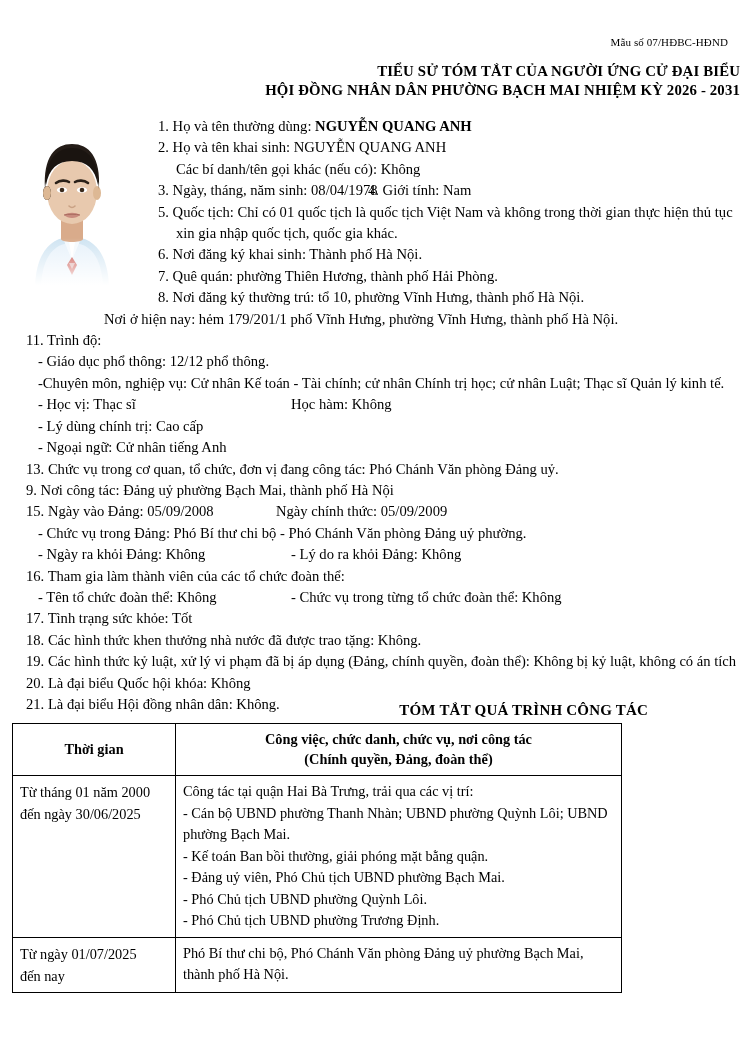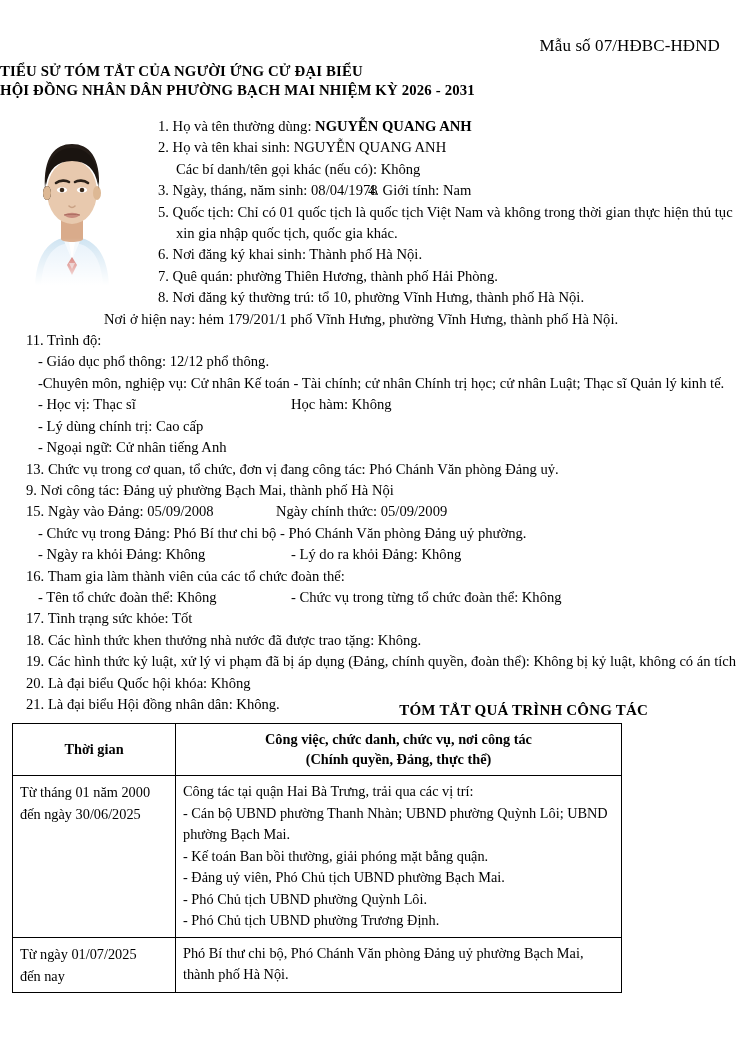--- a/index.html
+++ b/index.html
@@ -19,33 +19,33 @@
     position: relative;
     width: 740px;
     height: 1047px;
     padding: 0;
   }
 
   
   .form-code {
     position: absolute;
     top: 36px;
-    right: 20px;
-    font-size: 17px;
+    right: 12px;
+    font-size: 11px;
     letter-spacing: 0.1px;
     white-space: nowrap;
   }
 
   
   .doc-title {
     position: absolute;
     top: 62px;
     left: 0;
     width: 740px;
-    text-align: left;
+    text-align: right;
     font-weight: bold;
     font-size: 14.8px;
     line-height: 19px;
     letter-spacing: 0.15px;
   }
   .doc-title .line2 { display: block; }
 
   
   .photo {
     position: absolute;
@@ -273,21 +273,21 @@
   </div>
 
   <div class="section-title">TÓM TẮT QUÁ TRÌNH CÔNG TÁC</div>
 
   <table class="career-table">
     <thead>
       <tr>
         <th class="col-time">Thời gian</th>
         <th>
           <div>Công việc, chức danh, chức vụ, nơi công tác</div>
-          <div>(Chính quyền, Đảng, thực thể)</div>
+          <div>(Chính quyền, Đảng, đoàn thể)</div>
         </th>
       </tr>
     </thead>
     <tbody>
       <tr>
         <td class="col-time cell-time">
           <div>Từ tháng 01 năm 2000</div>
           <div>đến ngày 30/06/2025</div>
         </td>
         <td class="cell-work">

